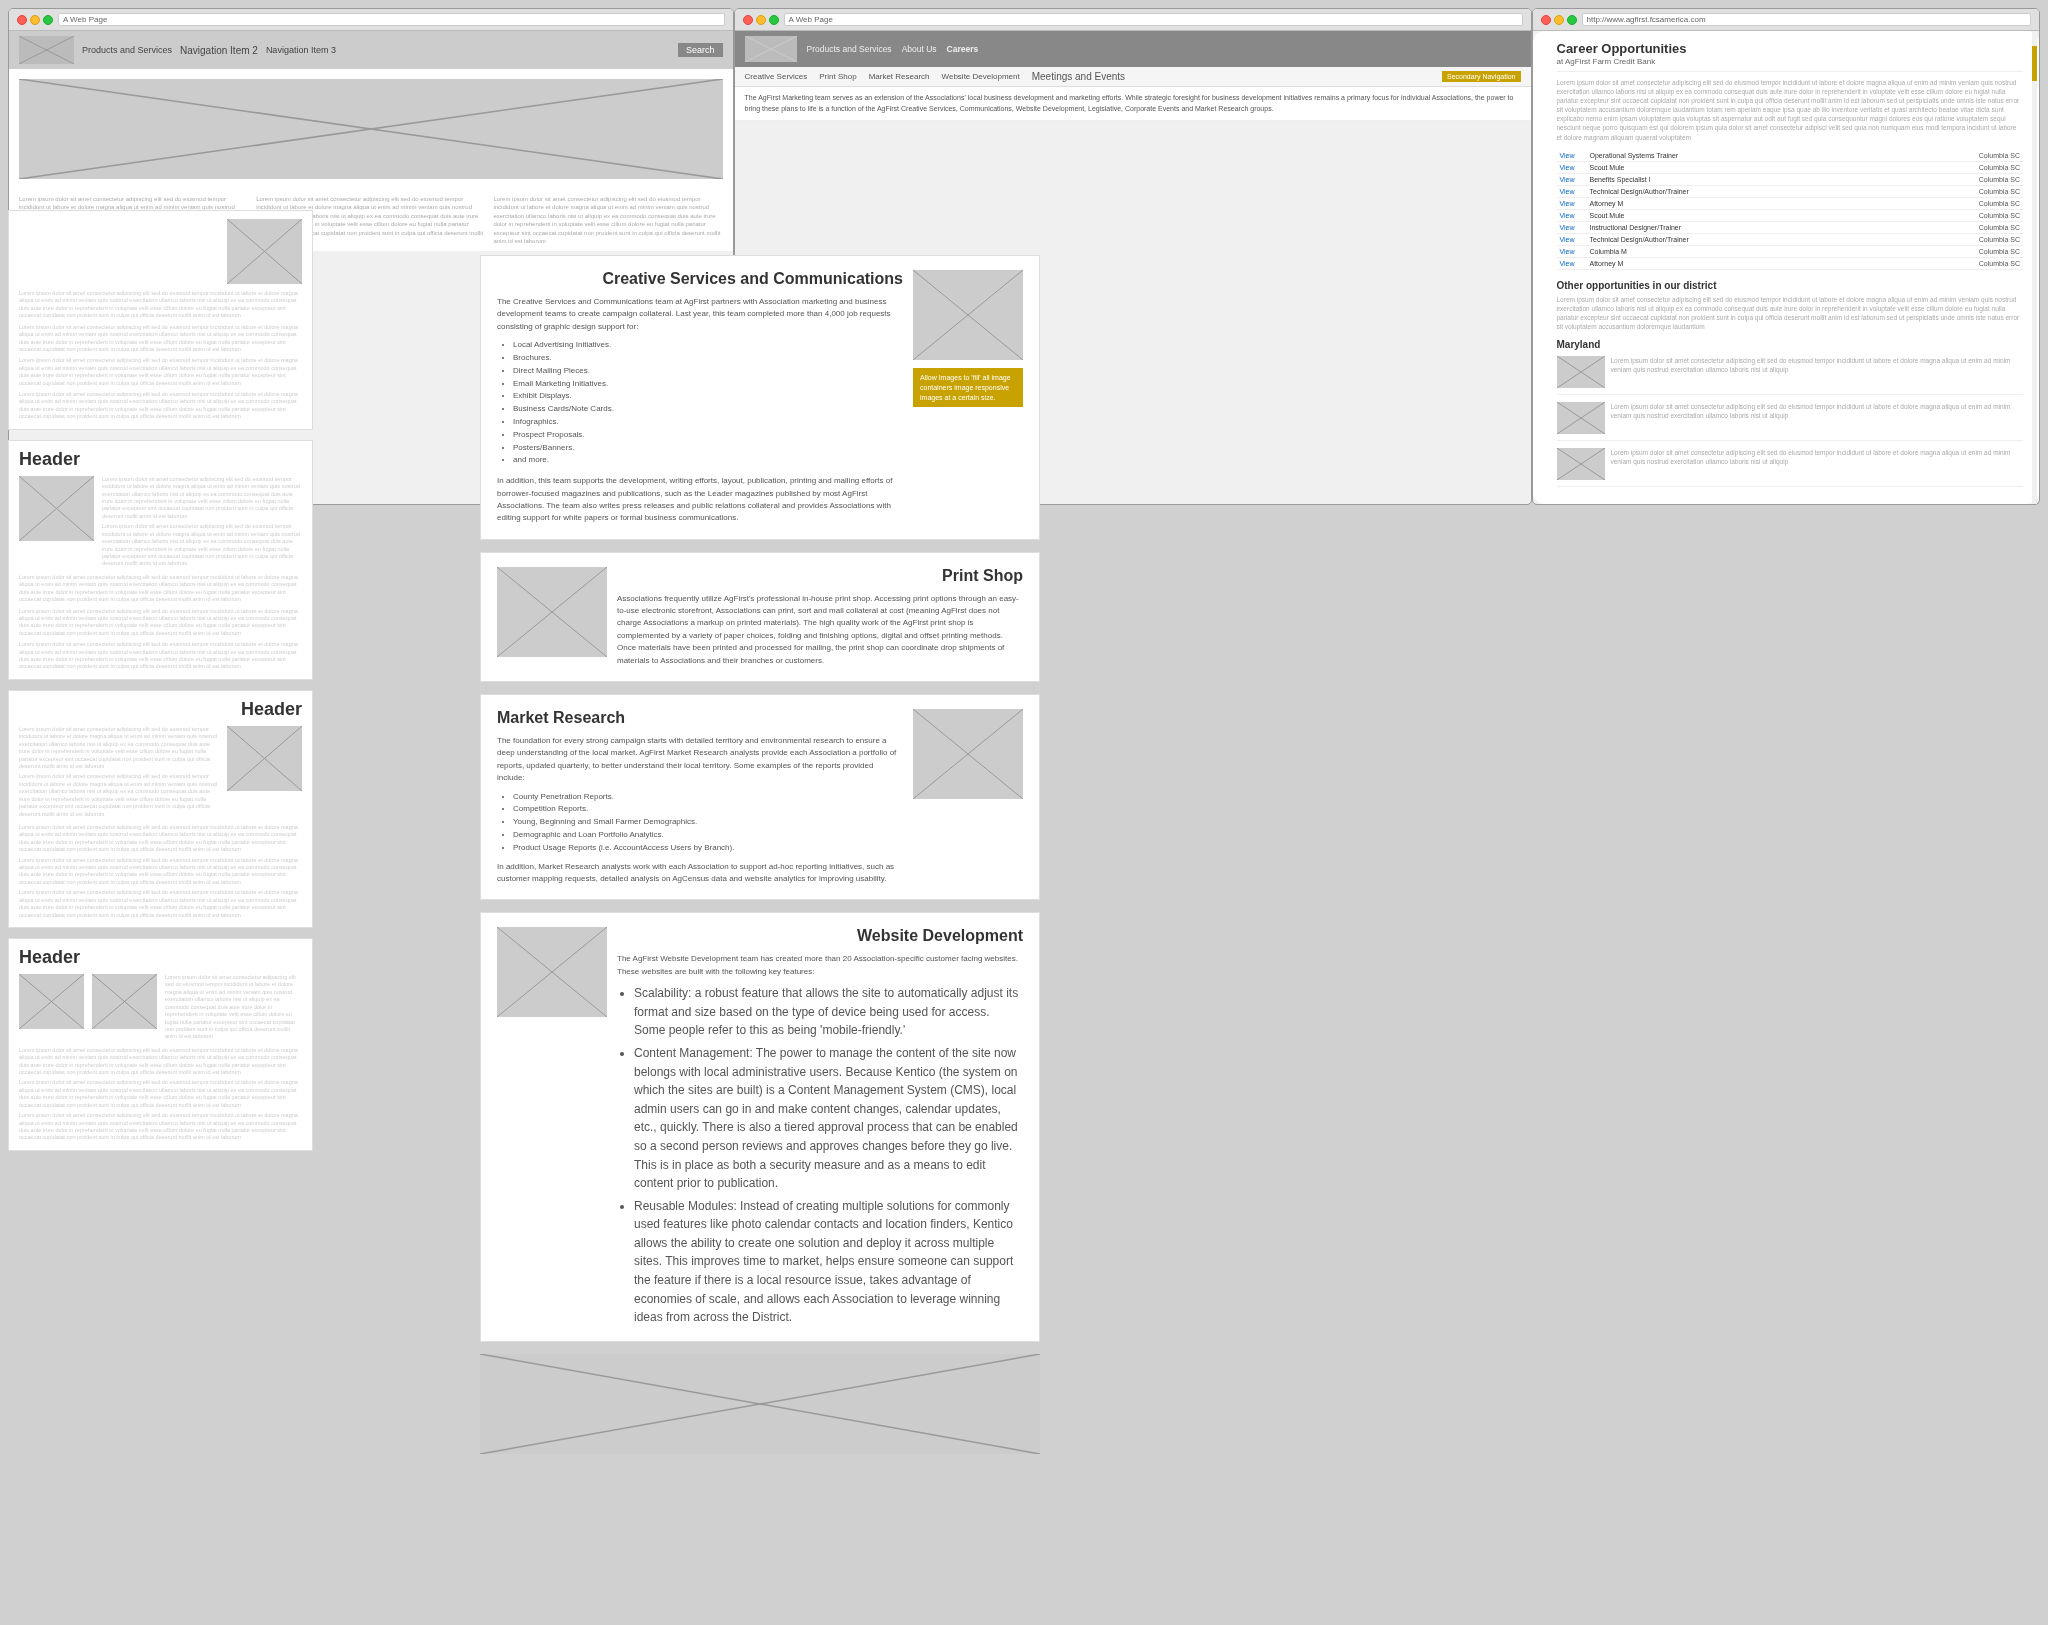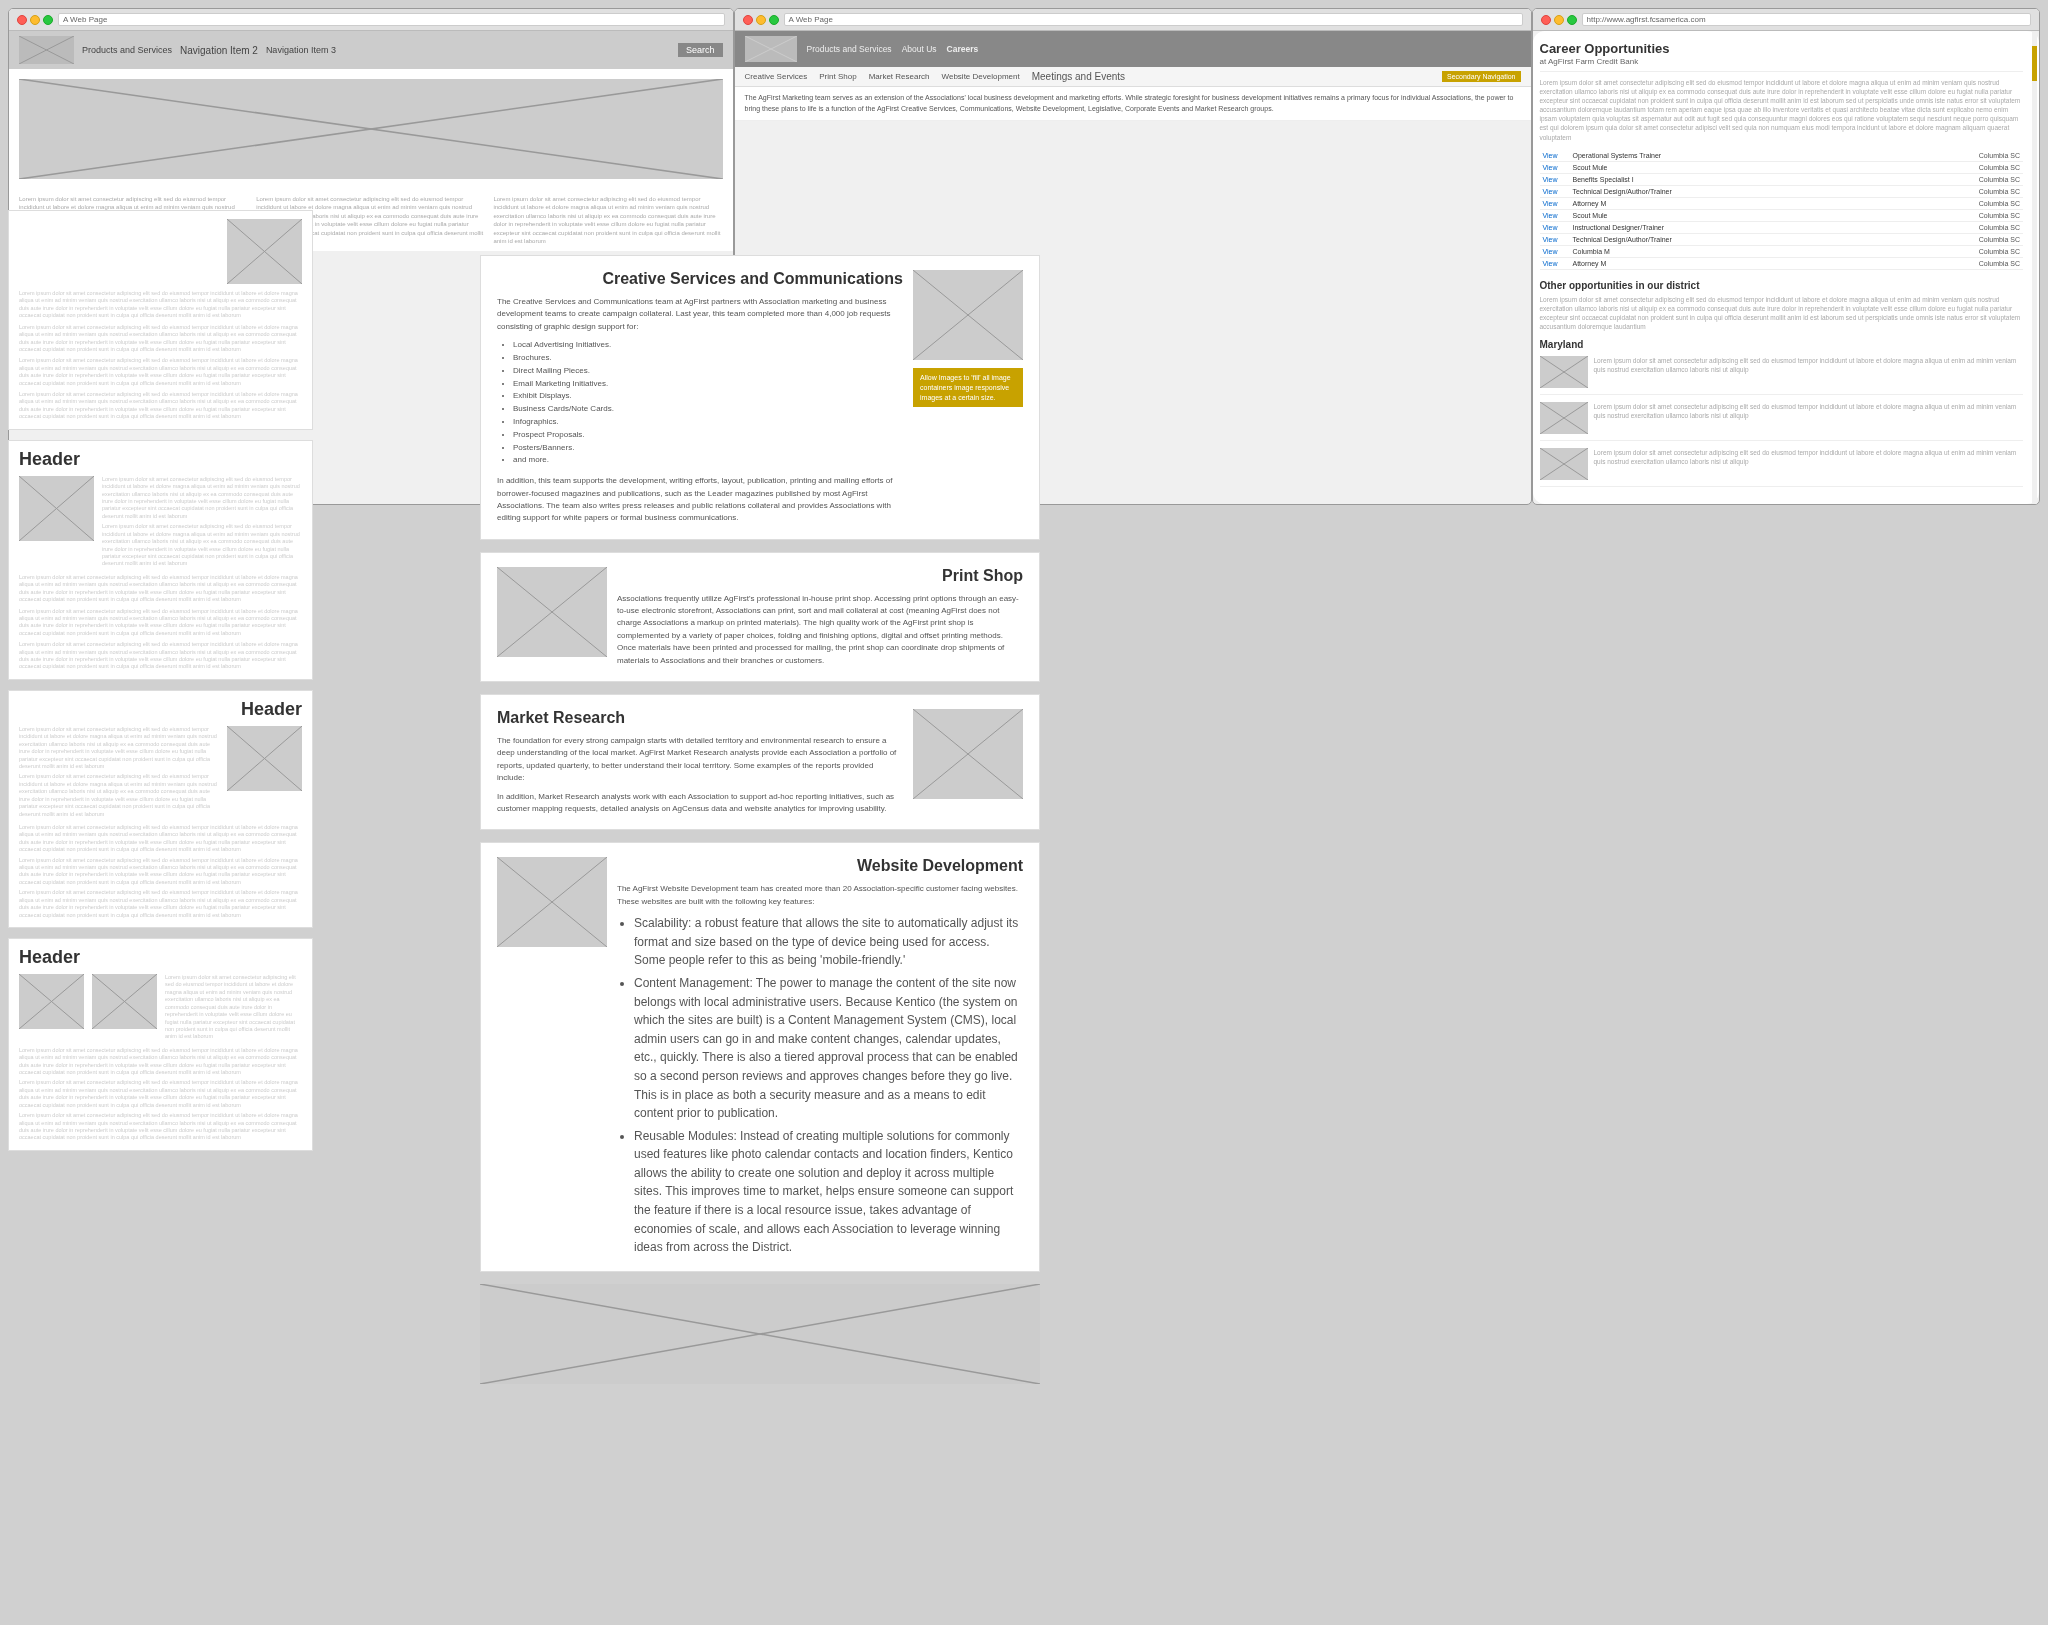--- a/index.html
+++ b/index.html
@@ -113,21 +113,21 @@
     <div style="background:#e0e0e0; padding:4px 8px; border-bottom:1px solid #bbb; display:flex; align-items:center; gap:5px; height:22px;">
       <div style="display:flex;gap:3px;">
         <div class="browser-btn red"></div>
         <div class="browser-btn yellow"></div>
         <div class="browser-btn green"></div>
       </div>
       <div style="flex:1; background:white; border:1px solid #ccc; border-radius:2px; height:13px; padding:0 4px; display:flex; align-items:center;">
         <span style="font-size:8px;color:#666;">http://www.agfirst.fcsamerica.com</span>
       </div>
     </div>
-    <div style="background:white; padding:10px 7px; padding-right:16px; overflow:hidden;border-radius:12px;">
+    <div style="background:white; padding:10px 24px; padding-right:16px; overflow:hidden;border-radius:12px;">
       <h1 style="font-size:13px;font-weight:bold;color:#333;margin-bottom:1px;">Career Opportunities</h1>
       <div style="font-size:8px;color:#666;margin-bottom:6px;padding-bottom:5px;border-bottom:1px solid #eee;">at AgFirst Farm Credit Bank</div>
       <div style="font-size:6.5px;line-height:1.4;color:#aaa;margin-bottom:8px;">Lorem ipsum dolor sit amet consectetur adipiscing elit sed do eiusmod tempor incididunt ut labore et dolore magna aliqua ut enim ad minim veniam quis nostrud exercitation ullamco laboris nisi ut aliquip ex ea commodo consequat duis aute irure dolor in reprehenderit in voluptate velit esse cillum dolore eu fugiat nulla pariatur excepteur sint occaecat cupidatat non proident sunt in culpa qui officia deserunt mollit anim id est laborum sed ut perspiciatis unde omnis iste natus error sit voluptatem accusantium doloremque laudantium totam rem aperiam eaque ipsa quae ab illo inventore veritatis et quasi architecto beatae vitae dicta sunt explicabo nemo enim ipsam voluptatem quia voluptas sit aspernatur aut odit aut fugit sed quia consequuntur magni dolores eos qui ratione voluptatem sequi nesciunt neque porro quisquam est qui dolorem ipsum quia dolor sit amet consectetur adipisci velit sed quia non numquam eius modi tempora incidunt ut labore et dolore magnam aliquam quaerat voluptatem</div>
 
       <table style="width:100%;border-collapse:collapse;margin-bottom:10px;">
         <tbody>
           <tr>
             <td style="font-size:7px;padding:2px 3px;border-bottom:1px solid #eee;color:#0066cc;width:30px;">View</td>
             <td style="font-size:7px;padding:2px 3px;border-bottom:1px solid #eee;color:#333;">Operational Systems Trainer</td>
             <td style="font-size:7px;padding:2px 3px;border-bottom:1px solid #eee;color:#555;text-align:right;">Columbia SC</td>
@@ -348,20 +348,27 @@
         <p style="font-size:8px;line-height:1.55;color:#555;">Associations frequently utilize AgFirst's professional in-house print shop. Accessing print options through an easy-to-use electronic storefront, Associations can print, sort and mail collateral at cost (meaning AgFirst does not charge Associations a markup on printed materials). The high quality work of the AgFirst print shop is complemented by a variety of paper choices, folding and finishing options, digital and offset printing methods. Once materials have been printed and processed for mailing, the print shop can coordinate drop shipments of materials to Associations and their branches or customers.</p>
       </div>
     </div>
   </div>
 
   <div style="background:white;margin-bottom:12px;padding:14px 16px;border:1px solid #ddd;">
     <div style="display:flex;gap:10px;align-items:flex-start;">
       <div style="flex:1;">
         <h2 style="font-size:16px;font-weight:bold;color:#333;margin-bottom:8px;">Market Research</h2>
         <p style="font-size:8px;line-height:1.55;color:#555;margin-bottom:6px;">The foundation for every strong campaign starts with detailed territory and environmental research to ensure a deep understanding of the local market. AgFirst Market Research analysts provide each Association a portfolio of reports, updated quarterly, to better understand their local territory. Some examples of the reports provided include:</p>
+        <ul style="font-size:8px;line-height:1.6;color:#555;margin-left:16px;margin-bottom:6px;">
+          <li>County Penetration Reports.</li>
+          <li>Competition Reports.</li>
+          <li>Young, Beginning and Small Farmer Demographics.</li>
+          <li>Demographic and Loan Portfolio Analytics.</li>
+          <li>Product Usage Reports (i.e. AccountAccess Users by Branch).</li>
+        </ul>
         <p style="font-size:8px;line-height:1.55;color:#555;">In addition, Market Research analysts work with each Association to support ad-hoc reporting initiatives, such as customer mapping requests, detailed analysis on AgCensus data and website analytics for improving usability.</p>
       </div>
       <div style="width:110px;height:90px;background:#ccc;flex-shrink:0;position:relative;">
         <svg width="110" height="90" viewBox="0 0 110 90" style="position:absolute;top:0;left:0;">
           <line x1="0" y1="0" x2="110" y2="90" stroke="#999" stroke-width="1"></line>
           <line x1="110" y1="0" x2="0" y2="90" stroke="#999" stroke-width="1"></line>
         </svg>
       </div>
     </div>
   </div>

